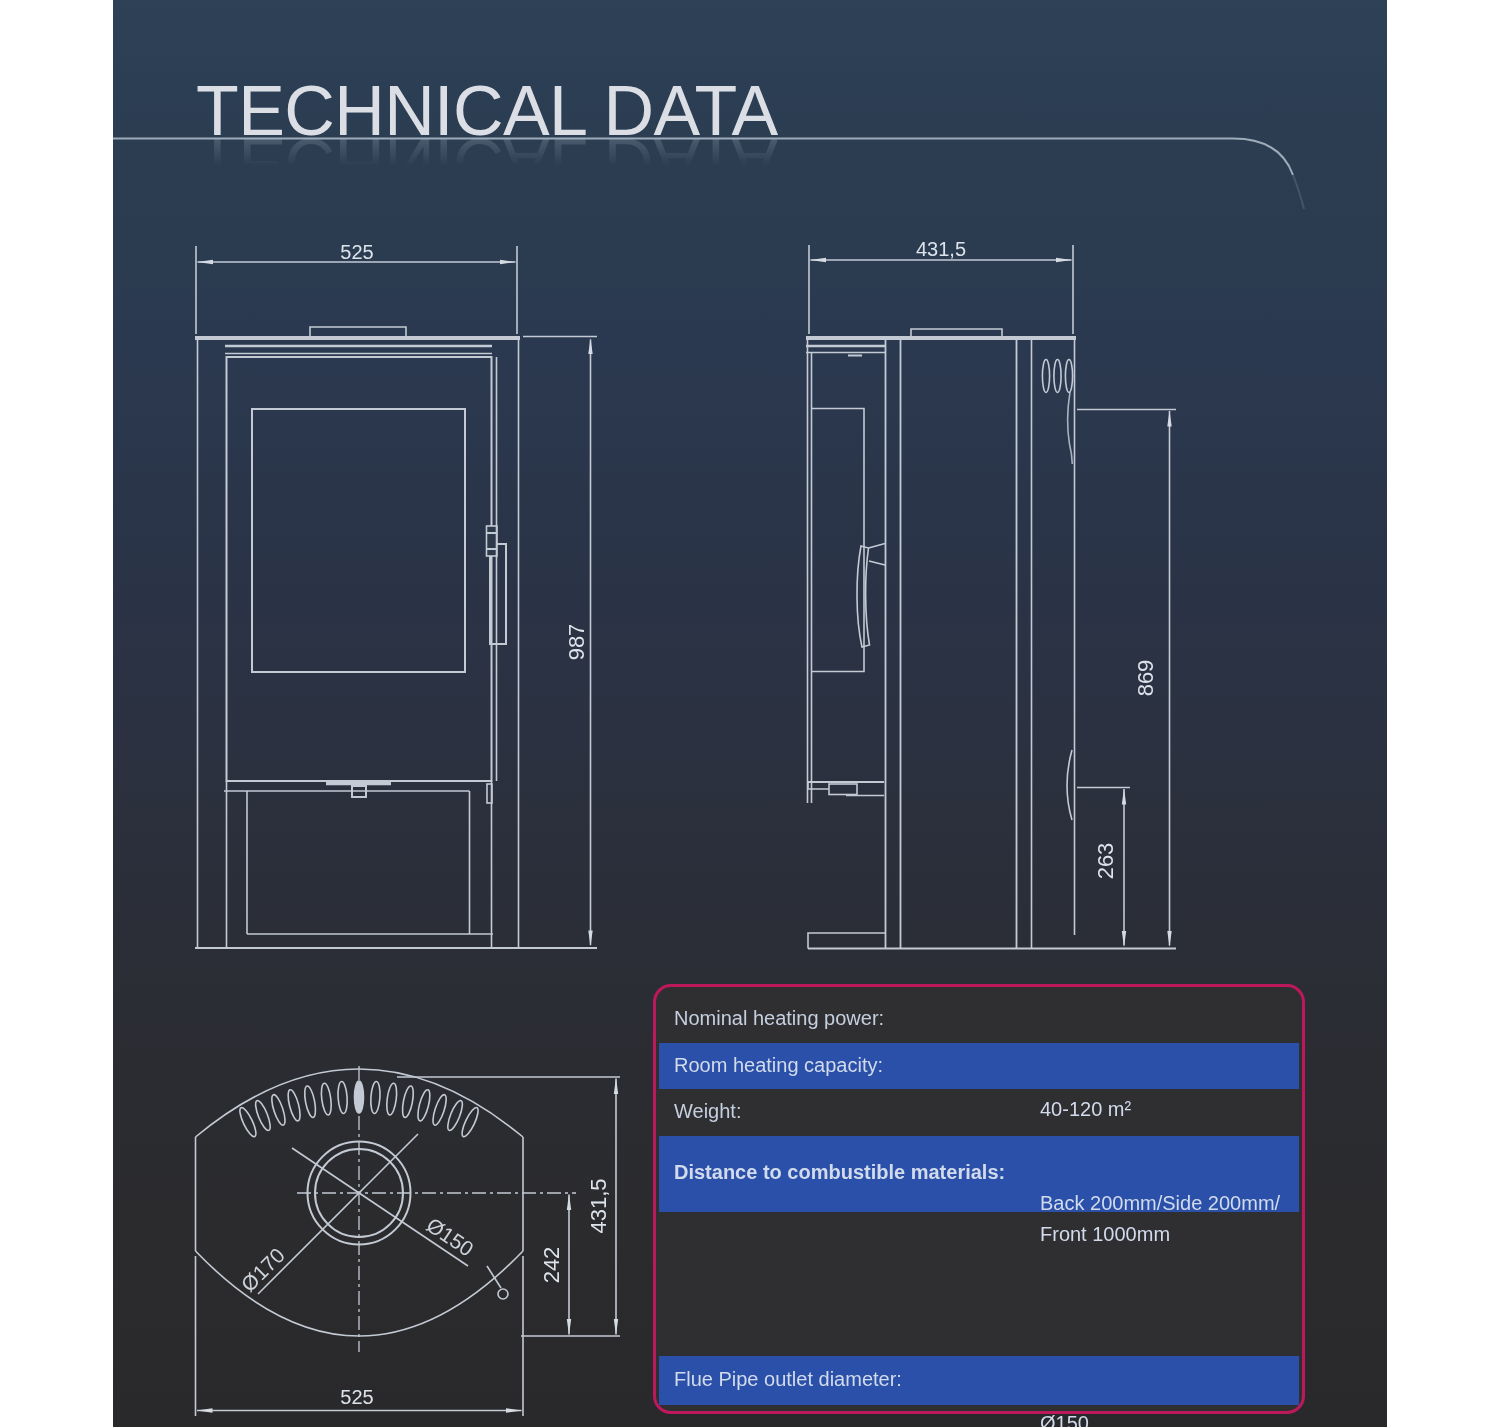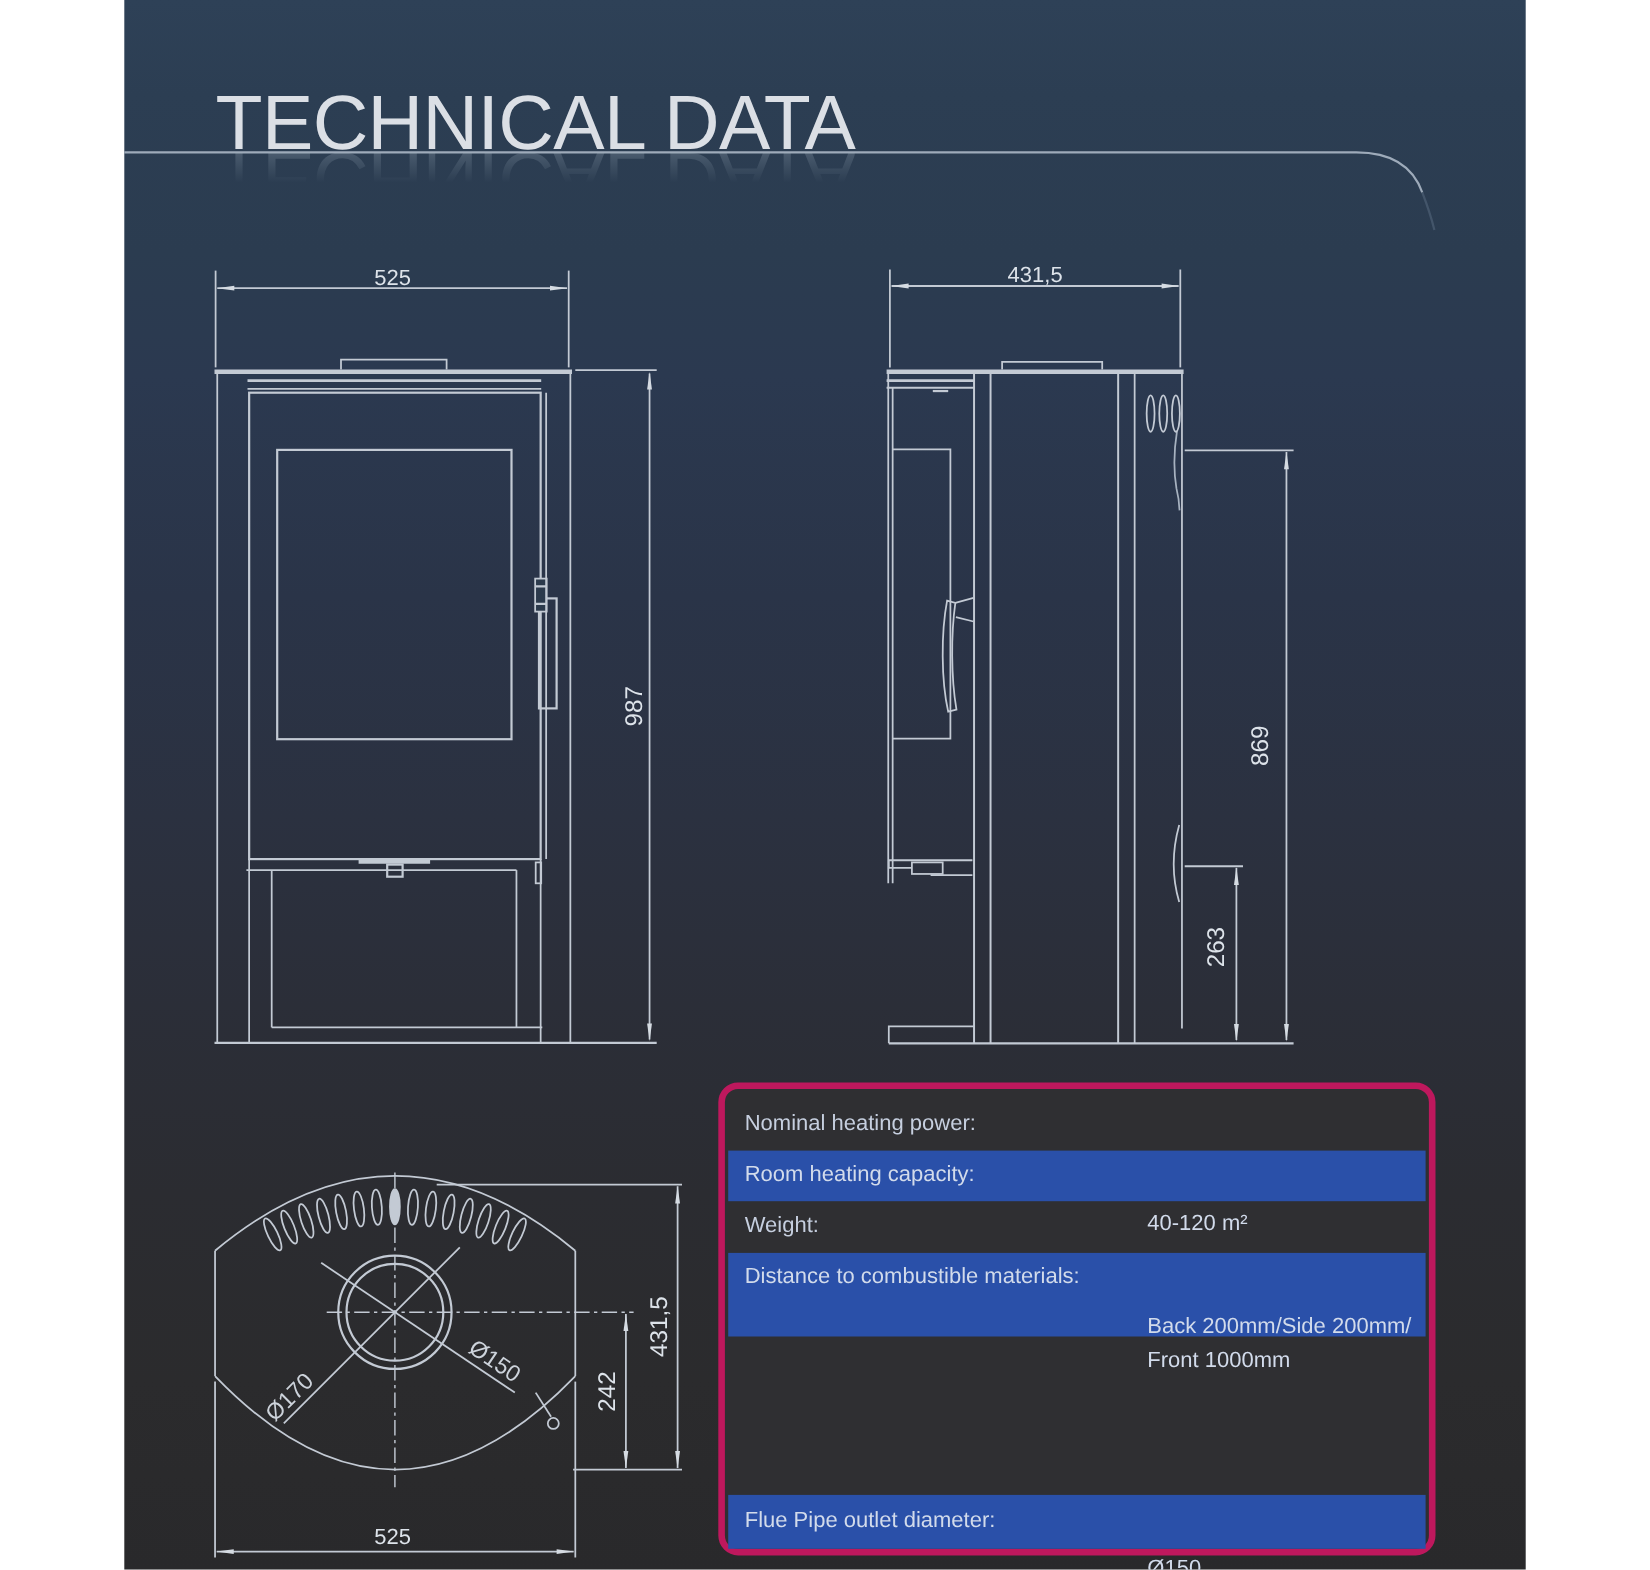--- a/index.html
+++ b/index.html
@@ -8,21 +8,21 @@
   #content{position:absolute;left:113px;top:0;width:1274px;height:1427px;
     background:linear-gradient(180deg,#2e4157 0%,#2c3e53 6%,#2b3c50 16%,#2b3950 24%,#2a3448 38%,#2b3140 52%,#2b2e38 64%,#2b2c31 76%,#2b2b2d 88%,#29292b 100%);}
   .title{position:absolute;left:196px;top:71px;font-size:70px;letter-spacing:-0.6px;color:#dbdfe5;white-space:nowrap;}
   .titleref{position:absolute;left:196px;top:123px;font-size:70px;letter-spacing:-0.6px;color:#a7b5c4;white-space:nowrap;
     transform:scaleY(-1);opacity:.4;
     -webkit-mask-image:linear-gradient(to bottom,rgba(0,0,0,0) 46%,rgba(0,0,0,.9) 96%);
     mask-image:linear-gradient(to bottom,rgba(0,0,0,0) 46%,rgba(0,0,0,.9) 96%);}
   #draw{position:absolute;left:0;top:0;}
   
   #tbl{position:absolute;left:653px;top:984px;width:652px;height:430px;box-sizing:border-box;
-       border:6px solid #be185d;border-radius:18px;background:#2f2f32;}
+       border:3px solid #be185d;border-radius:18px;background:#2f2f32;}
   .row{position:absolute;left:3px;right:3px;color:#c6cfdf;font-size:20px;}
   .row .lab{position:absolute;left:15px;}
   .row .val{position:absolute;left:381px;margin-top:44px;}
   .blue{background:#2a50a9;color:#d2dbeb;}
 </style>
 </head>
 <body>
 <div id="page">
 
   <div id="content"></div>
@@ -264,21 +264,21 @@
         <span class="lab" style="top:11px;">Room heating capacity:</span>
         <span class="val" style="top:11px;">40-120 m²</span>
       </div>
 
     <div class="row" style="top:104px;height:43px;">
         <span class="lab" style="top:9px;">Weight:</span>
         <span class="val" style="top:9px;font-family:Liberation Serif, serif;">138 kg</span>
       </div>
 
     <div class="row blue" style="top:149px;height:76px;">
-        <span class="lab" style="top:10px;">Distance to combustible materials:</span>
+        <span class="lab" style="top:25px;font-weight:bold;">Distance to combustible materials:</span>
         <span class="val" style="top:8px;line-height:31px;">Back 200mm/Side 200mm/<br>Front 1000mm</span>
       </div>
 
 
 
 
     <div class="row blue" style="top:369px;height:49px;">
         <span class="lab" style="top:12px;">Flue Pipe outlet diameter:</span>
         <span class="val" style="top:12px;">Ø150</span>
       </div>

